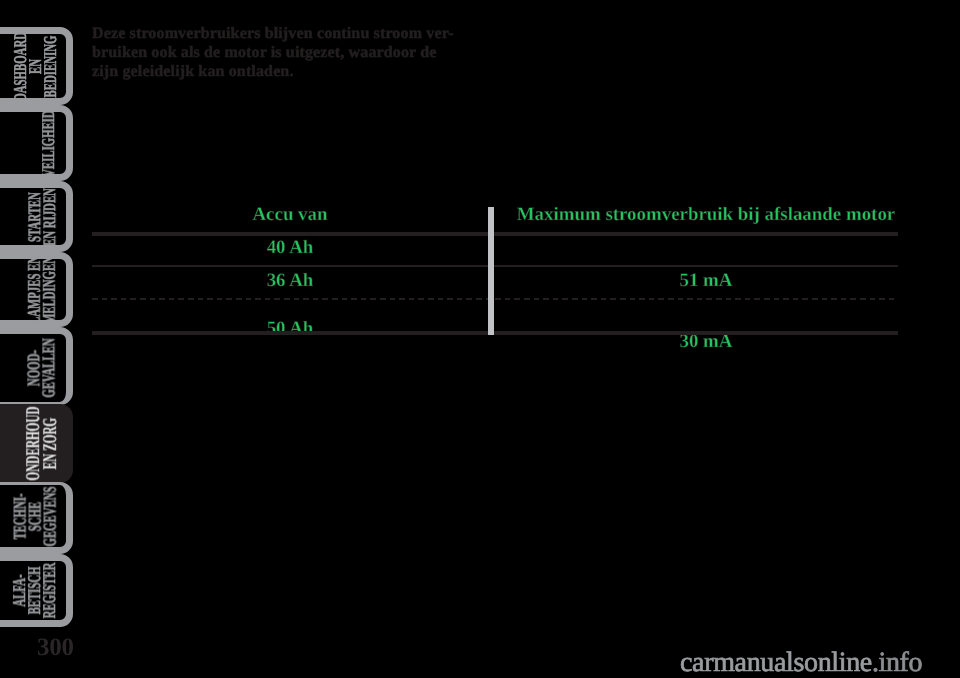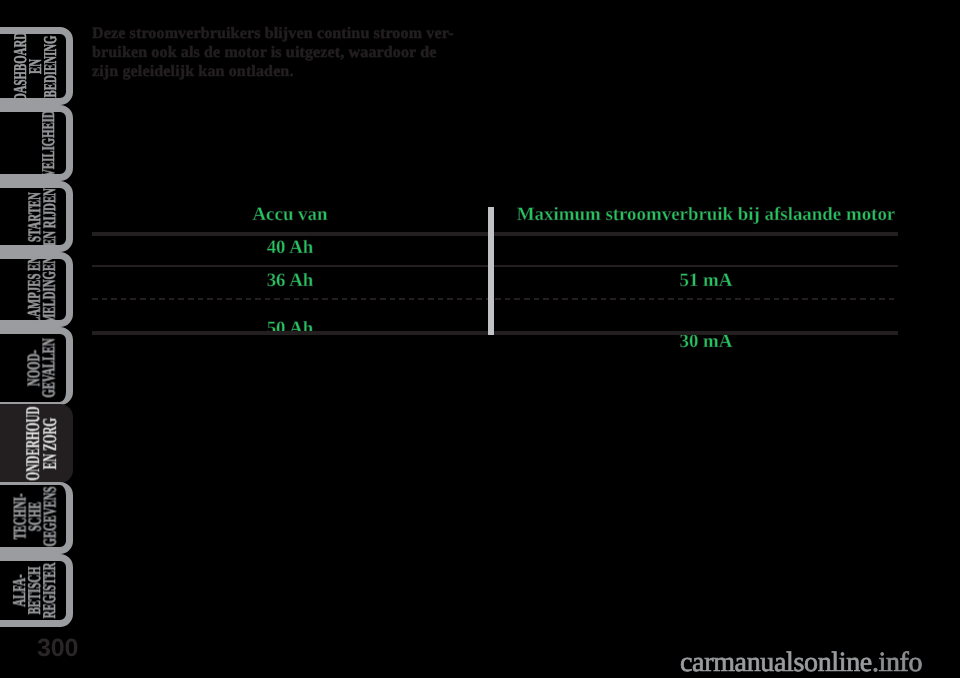--- a/index.html
+++ b/index.html
@@ -10,21 +10,21 @@
   .tabs{position:absolute;left:0;top:0;width:80px;height:678px;}
   .tab{position:absolute;left:-18px;width:91px;box-sizing:border-box;
        border:7px solid #9a9c9f;border-radius:13px;padding-left:13px;
        display:flex;align-items:center;justify-content:center;}
   .tab .rot{filter:blur(0.55px);transform:rotate(-90deg) scaleX(.60);white-space:nowrap;color:#9a9c9f;font-weight:bold;
             font-size:18px;line-height:15px;text-align:center;font-family:"Liberation Serif",serif;-webkit-text-stroke:0.6px #9a9c9f;}
   .tab.active{background:#231f20;border-color:#231f20;padding-left:29px;}
   .tab.active .rot{color:#fdfdfd;transform:rotate(-90deg) scaleX(.575);font-size:19.5px;line-height:16.5px;}
 
   .pageno{position:absolute;left:37px;top:634px;color:#2a2526;font-weight:bold;
-          font-size:25px;letter-spacing:-0.2px;font-family:Liberation Sans, sans-serif;}
+          font-size:25px;letter-spacing:-0.2px;font-family:Liberation Serif, serif;}
 
   
   .col{position:absolute;font-weight:bold;color:#231f20;font-size:16px;line-height:19px;
        letter-spacing:.14px;white-space:nowrap;font-family:"Liberation Serif",serif;
        -webkit-text-stroke:0.5px #231f20;filter:blur(0.32px);}
   .colL{left:92px;top:24px;}
   .colR{left:517px;top:24px;}
 
   
   .tbl{position:absolute;left:92px;top:198px;width:806px;height:140px;}

